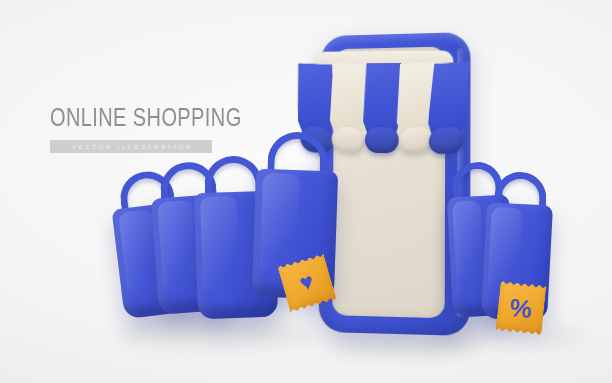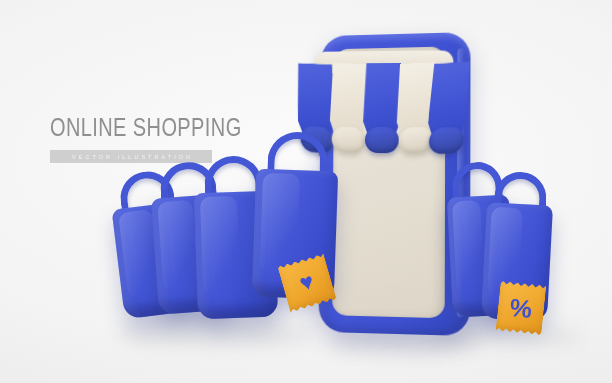--- a/index.html
+++ b/index.html
@@ -9,21 +9,21 @@
     background:#f2f2f2;
   }
   .scene{
     position:relative;width:612px;height:383px;
     background:
       radial-gradient(120% 90% at 50% 42%, #fbfbfb 0%, #f4f4f4 52%, #ededed 78%, #e9e9e9 100%);
     overflow:hidden;
   }
 
   
-  .textblock{position:absolute;left:50px;top:114px;width:220px;}
+  .textblock{position:absolute;left:50px;top:104px;width:220px;}
   .title{
     font-size:25px;line-height:27px;letter-spacing:.5px;
     color:#8f8f8f;font-weight:400;white-space:nowrap;
     transform:scaleX(.80);transform-origin:left center;
     font-family:"Liberation Sans Narrow","Liberation Sans",sans-serif;
   }
   .subbar{
     margin-top:9px;width:162px;height:13px;background:#cfcfcf;
     display:flex;align-items:center;justify-content:center;
   }

